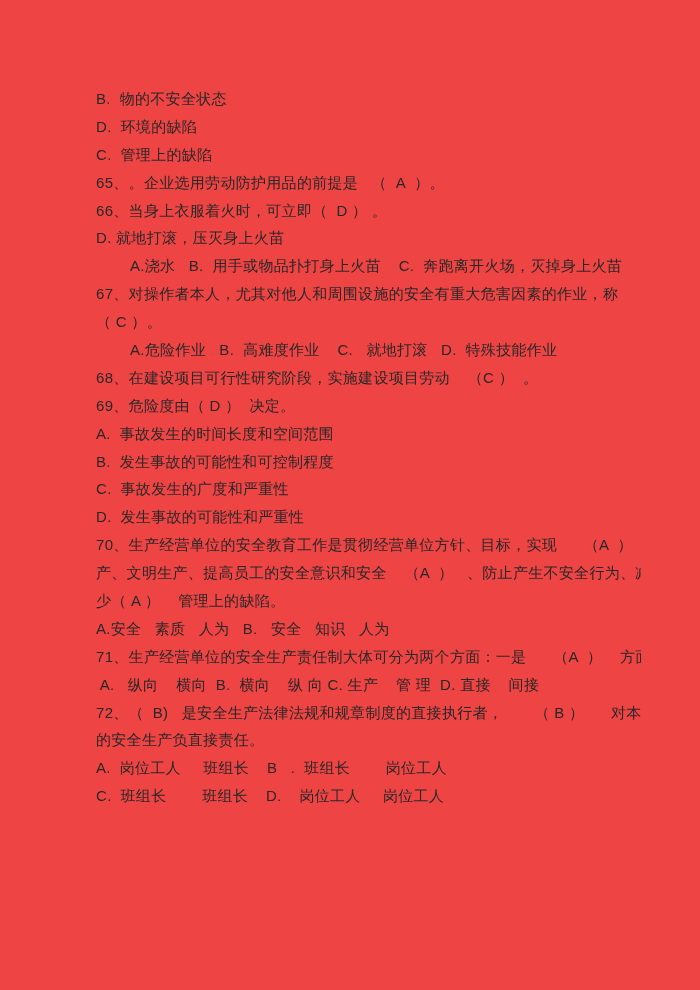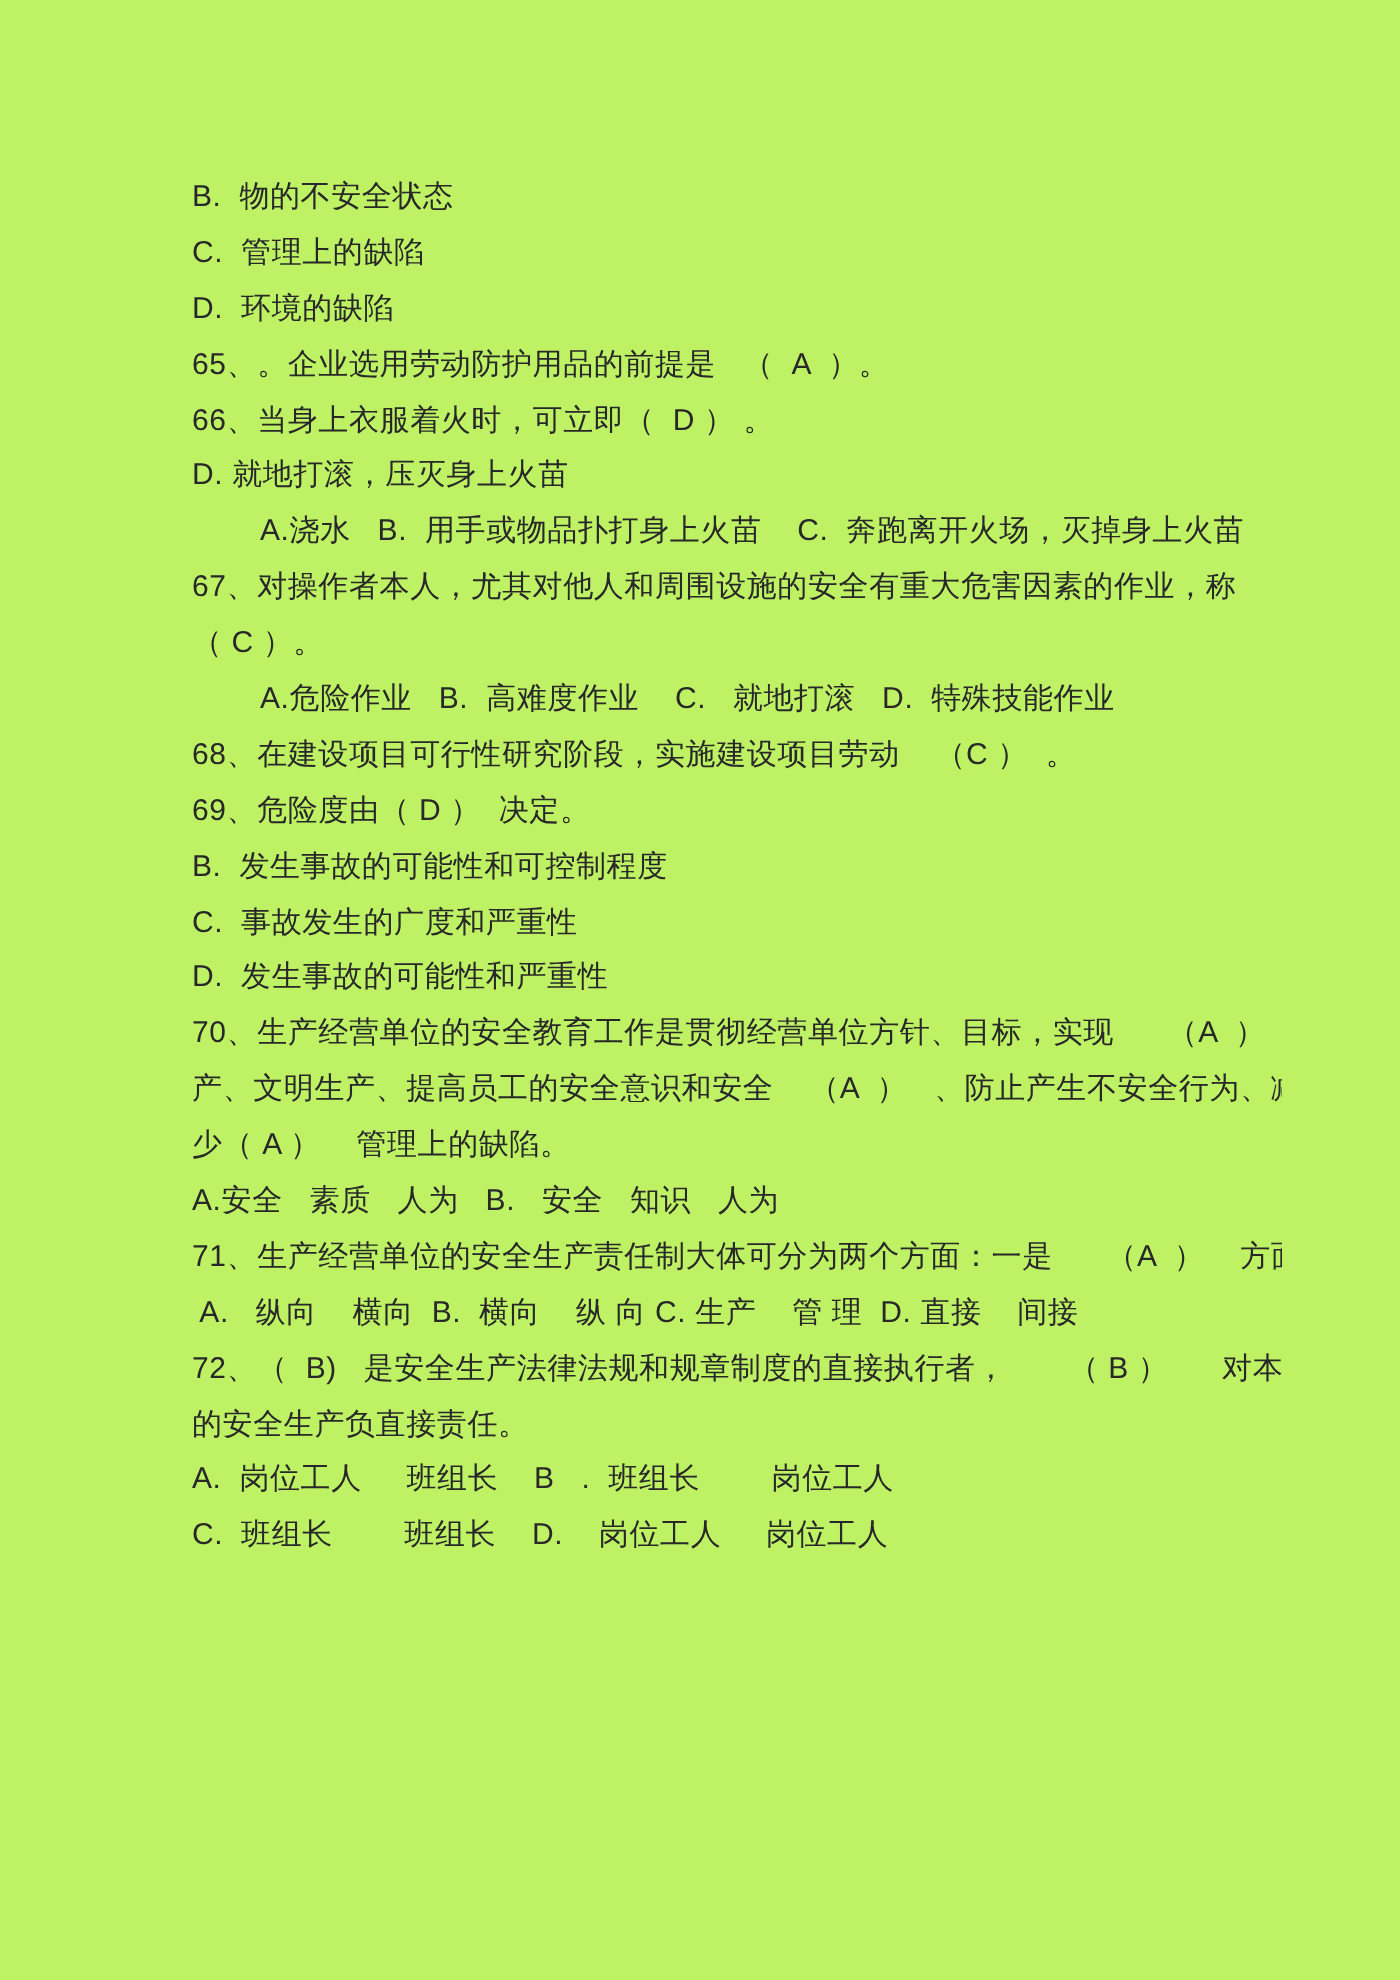--- a/index.html
+++ b/index.html
@@ -4,21 +4,21 @@
 <style>
   html, body {
     margin: 0;
     padding: 0;
     background: #ffffff;
   }
   .page {
     position: relative;
     width: 700px;
     height: 990px;
-    background: #bef264;
+    background: #ef4444;
     overflow: hidden;
     font-family: "Liberation Sans", "DejaVu Sans", sans-serif;
   }
   .text-block {
     position: absolute;
     left: 96px;
     top: 85px;
     width: 545px;
     color: #282828;
     font-size: 15px;
@@ -33,31 +33,32 @@
   .line.indent-1 {
     padding-left: 34px;
   }
 </style>
 </head>
 <body>
 
 <div class="page">
   <div class="text-block" style="color: rgb(40, 40, 40);">
       <div class="line indent-0">B.  物的不安全状态</div>
+      <div class="line indent-0">D.  环境的缺陷</div>
       <div class="line indent-0">C.  管理上的缺陷</div>
-      <div class="line indent-0">D.  环境的缺陷</div>
       <div class="line indent-0">65、。企业选用劳动防护用品的前提是   （  A  ）。</div>
       <div class="line indent-0">66、当身上衣服着火时，可立即（  D ） 。</div>
       <div class="line indent-0">D. 就地打滚，压灭身上火苗</div>
       <div class="line indent-1">A.浇水   B.  用手或物品扑打身上火苗    C.  奔跑离开火场，灭掉身上火苗</div>
       <div class="line indent-0">67、对操作者本人，尤其对他人和周围设施的安全有重大危害因素的作业，称</div>
       <div class="line indent-0">（ C ）。</div>
       <div class="line indent-1">A.危险作业   B.  高难度作业    C.   就地打滚   D.  特殊技能作业</div>
       <div class="line indent-0">68、在建设项目可行性研究阶段，实施建设项目劳动    （C ）  。</div>
       <div class="line indent-0">69、危险度由（ D ）  决定。</div>
+      <div class="line indent-0">A.  事故发生的时间长度和空间范围</div>
       <div class="line indent-0">B.  发生事故的可能性和可控制程度</div>
       <div class="line indent-0">C.  事故发生的广度和严重性</div>
       <div class="line indent-0">D.  发生事故的可能性和严重性</div>
       <div class="line indent-0">70、生产经营单位的安全教育工作是贯彻经营单位方针、目标，实现      （A  ）   生</div>
       <div class="line indent-0">产、文明生产、提高员工的安全意识和安全    （A  ）   、防止产生不安全行为、减</div>
       <div class="line indent-0">少（ A ）    管理上的缺陷。</div>
       <div class="line indent-0">A.安全   素质   人为   B.   安全   知识   人为</div>
       <div class="line indent-0">71、生产经营单位的安全生产责任制大体可分为两个方面：一是      （A  ）    方面各</div>
       <div class="line indent-0"> A.   纵向    横向  B.  横向    纵 向 C. 生产    管 理  D. 直接    间接</div>
       <div class="line indent-0">72、（  B)   是安全生产法律法规和规章制度的直接执行者，       （ B ）      对本岗位</div>

